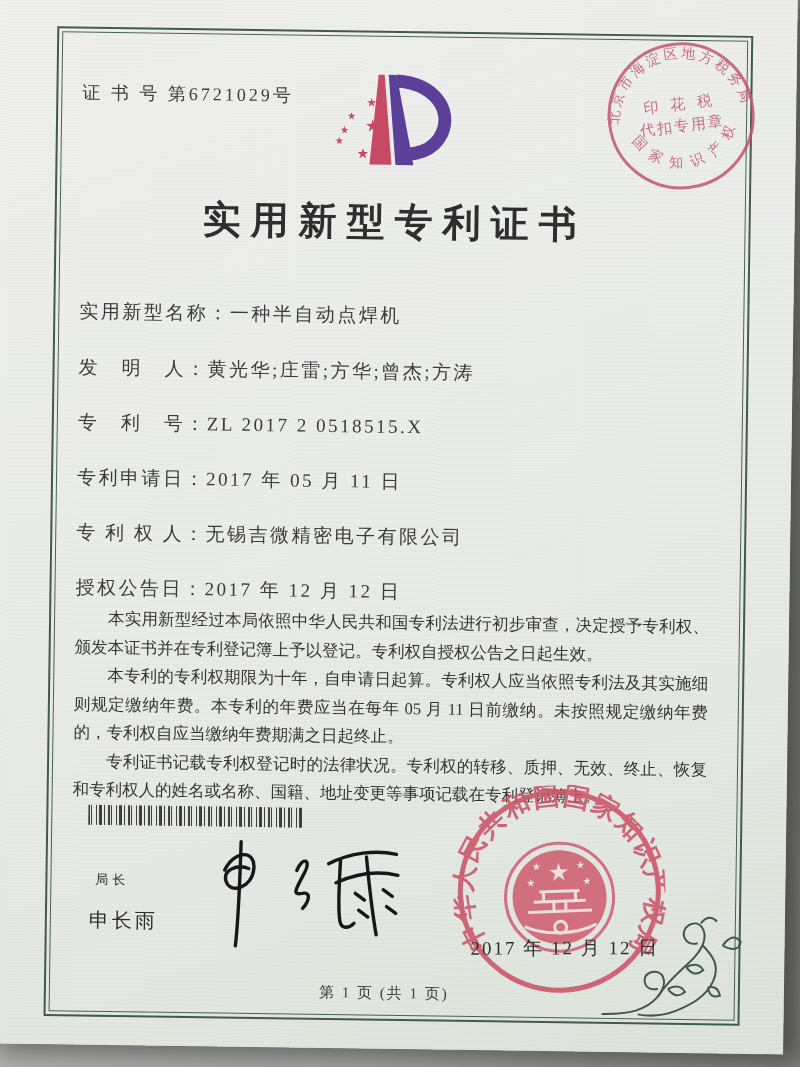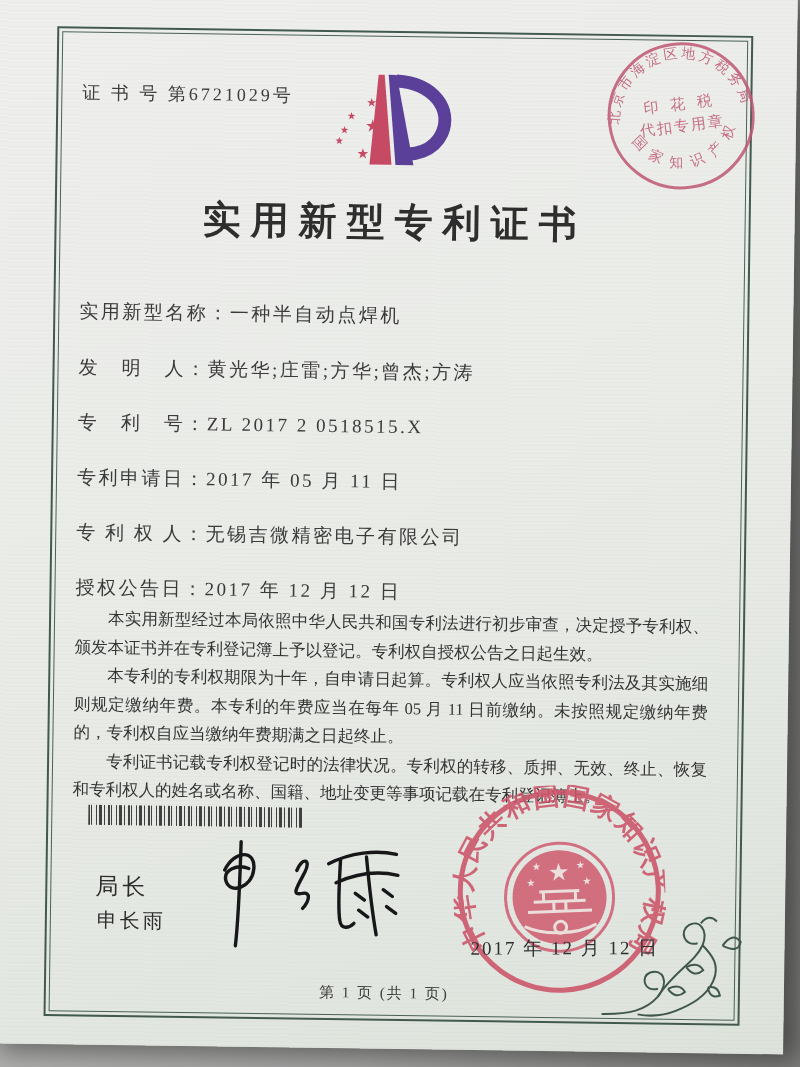--- a/index.html
+++ b/index.html
@@ -25,23 +25,23 @@
   .paras{position:absolute;left:86px;top:622px;width:634px;font-size:16.5px;line-height:28.5px;
          color:#343434;text-align:justify;}
   .paras p{margin:0;text-indent:2em;}
   .barcode{position:absolute;left:102px;top:822px;width:214px;height:20px;opacity:.82;
     background:repeating-linear-gradient(90deg,
       #1b1b1b 0px,#1b1b1b 2px,transparent 2px,transparent 3px,
       #1b1b1b 3px,#1b1b1b 4px,transparent 4px,transparent 8px,
       #1b1b1b 8px,#1b1b1b 9px,transparent 9px,transparent 11px,
       #1b1b1b 11px,#1b1b1b 14px,transparent 14px,transparent 16px,
       #1b1b1b 16px,#1b1b1b 17px,transparent 17px,transparent 20px);}
-  .sig-role{position:absolute;left:110px;top:888px;font-size:23px;letter-spacing:4px;color:#2c2c2c;
+  .sig-role{position:absolute;left:110px;top:888px;font-size:13px;letter-spacing:4px;color:#2c2c2c;
             font-family:Liberation Serif, serif;}
-  .sig-name{position:absolute;left:112px;top:924px;font-size:20px;letter-spacing:3px;color:#2c2c2c;
+  .sig-name{position:absolute;left:104px;top:924px;font-size:20px;letter-spacing:3px;color:#2c2c2c;
             font-family:"Liberation Sans","DejaVu Sans",sans-serif;}
   .signature-svg{position:absolute;left:212px;top:850px;transform:rotate(-2deg);}
   .tax-stamp{position:absolute;left:606px;top:46px;transform:rotate(-8deg);z-index:5;opacity:.85;}
   .big-seal{position:absolute;left:468px;top:796px;transform:rotate(-3deg);z-index:4;opacity:.88;}
   .seal-date{position:absolute;left:486px;top:946px;font-size:19px;letter-spacing:2px;color:#2f2f30;
              z-index:6;transform:rotate(-1deg);}
   .footer{position:absolute;left:0;top:997px;width:100%;text-align:center;font-size:15px;
           letter-spacing:2px;color:#3c3c3c;}
   .logo-svg{position:absolute;left:330px;top:66px;}
   .flourish{position:absolute;left:616px;top:918px;z-index:3;}

